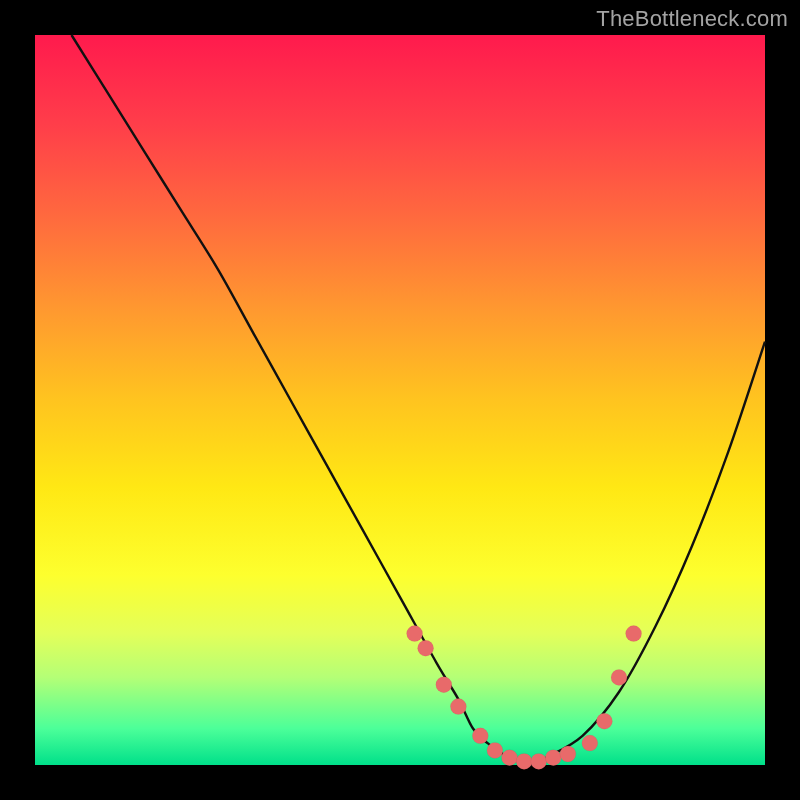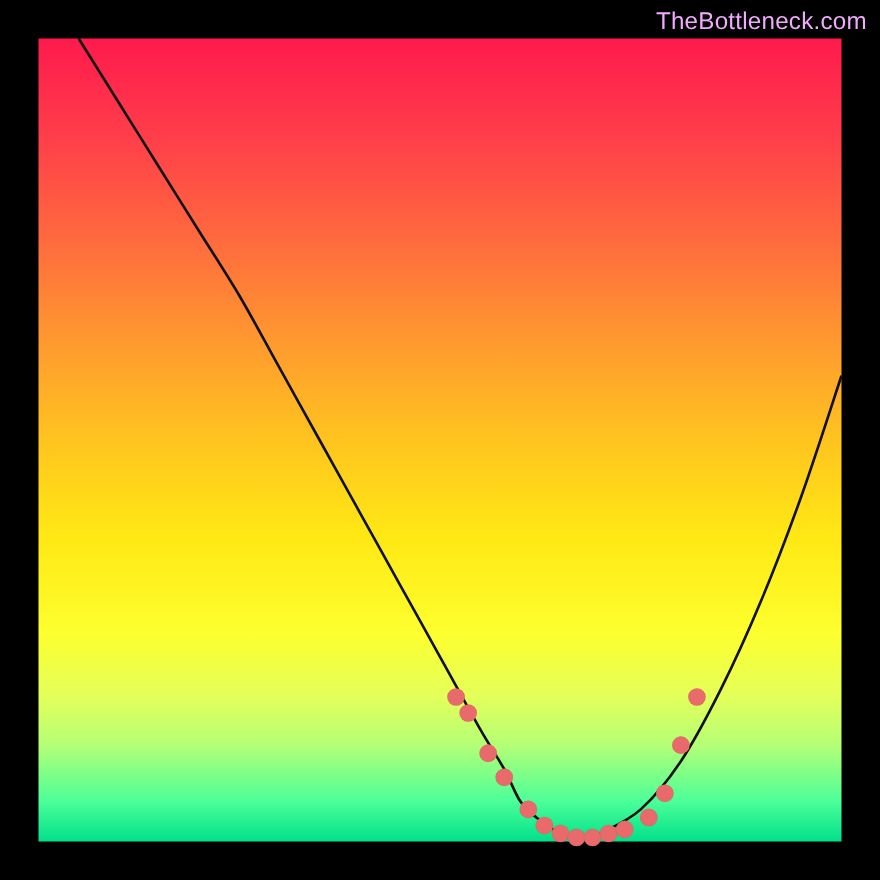--- a/index.html
+++ b/index.html
@@ -37,21 +37,21 @@
       #e3ff5a 82%,
       #b4ff76 88%,
       #4cff99 95%,
       #00e08a 100%
     );
   }
   .watermark {
     position: absolute;
     top: 6px;
     right: 12px;
-    color: #f0abfc;
+    color: #a3a3a3;
     font-size: 22px;
     letter-spacing: 0.2px;
     user-select: none;
     pointer-events: none;
   }
   svg.curve {
     position: absolute;
     left: 0;
     top: 0;
     width: 730px;

